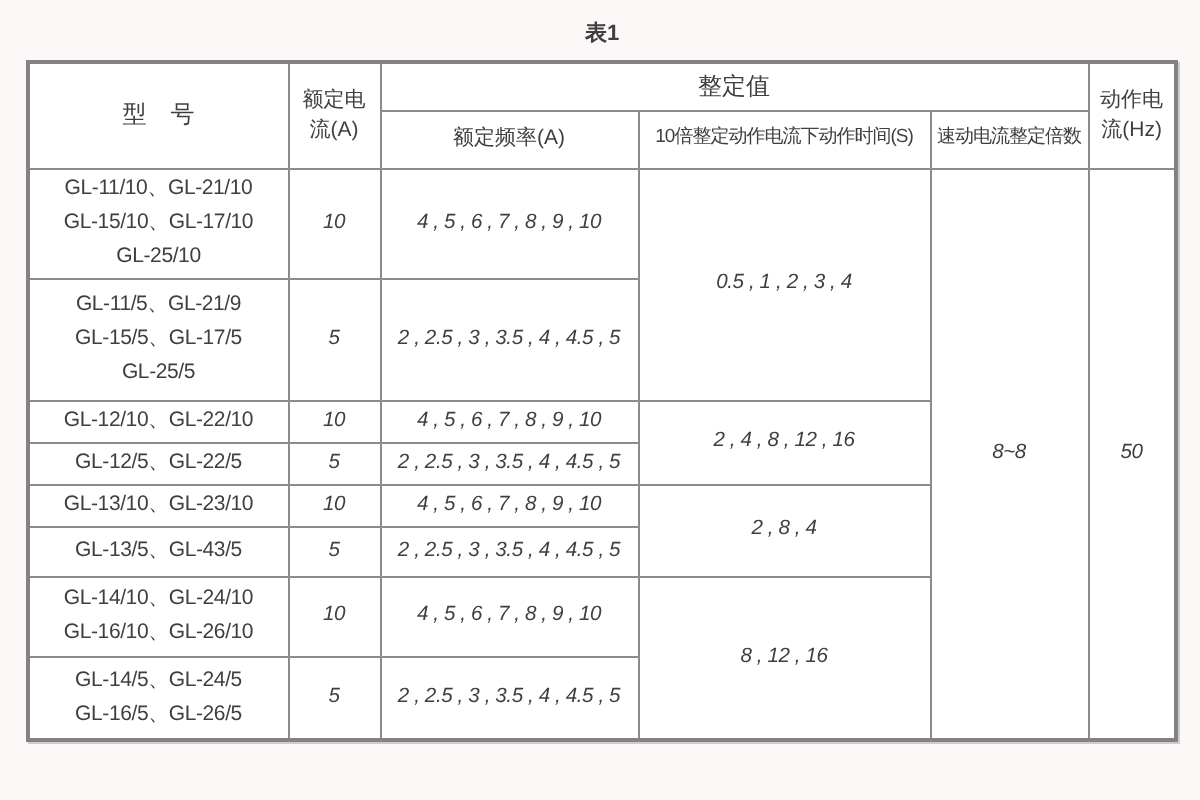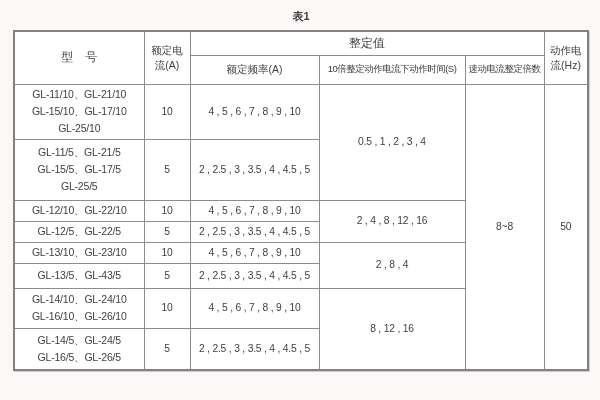--- a/index.html
+++ b/index.html
@@ -44,20 +44,21 @@
   th.hdr-narrow { font-size: 10.5px; line-height: 1.4; margin-left: 27px; }
   th.hdr-small {
     font-size: 9.5px;
     letter-spacing: -0.5px;
     white-space: nowrap;
   }
   td.num {
     font-size: 10.3px;
     letter-spacing: -0.2px;
     white-space: nowrap;
+    font-style: italic;
   }
   td.model-cell { font-size: 10.5px; letter-spacing: -0.2px; }
   .model-line { line-height: 1.6; white-space: nowrap; text-align: center; }
 </style>
 </head>
 <body>
 
 <div class="page-title">表1</div>
 
 <table class="spec">
@@ -90,21 +91,21 @@
         <div class="model-line">GL-25/10</div>
       </td>
       <td class="num">10</td>
       <td class="num">4 , 5 , 6 , 7 , 8 , 9 , 10</td>
       <td rowspan="2" class="num">0.5 , 1 , 2 , 3 , 4</td>
       <td rowspan="8" class="num">8~8</td>
       <td rowspan="8" class="num">50</td>
     </tr>
     <tr style="height:61px">
       <td class="model-cell">
-        <div class="model-line">GL-11/5、GL-21/5</div>
+        <div class="model-line">GL-11/5、GL-21/9</div>
         <div class="model-line">GL-15/5、GL-17/5</div>
         <div class="model-line">GL-25/5</div>
       </td>
       <td class="num">5</td>
       <td class="num">2 , 2.5 , 3 , 3.5 , 4 , 4.5 , 5</td>
     </tr>
     <tr style="height:21px">
       <td class="model-cell">
         <div class="model-line">GL-12/10、GL-22/10</div>
       </td>

